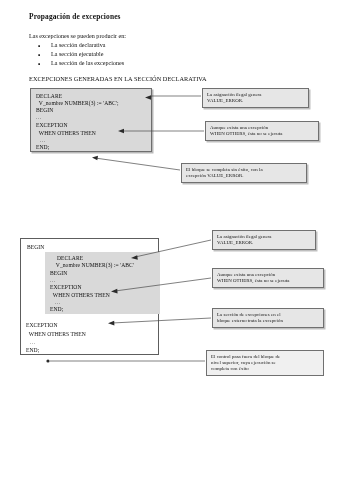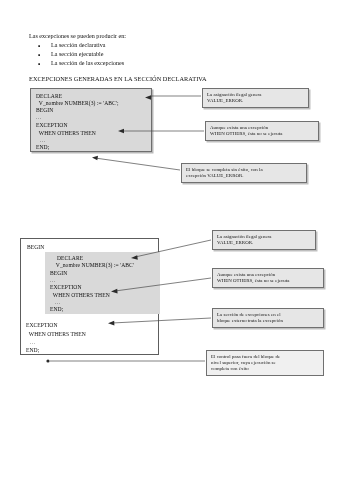--- a/index.html
+++ b/index.html
@@ -139,20 +139,21 @@
   }
   .arrowhead {
     fill: #2b2b2b;
   }
 </style>
 </head>
 <body>
 
 <div class="page">
 
+  <div class="doc-title">Propagación de excepciones</div>
 
   <div class="intro-line">Las excepciones se pueden producir en:</div>
 
   <ul class="bullets">
     <li>La sección declarativa</li>
     <li>La sección ejecutable</li>
     <li>La sección de las excepciones</li>
   </ul>
 
   <div class="section-caption">EXCEPCIONES GENERADAS EN LA SECCIÓN DECLARATIVA</div>

